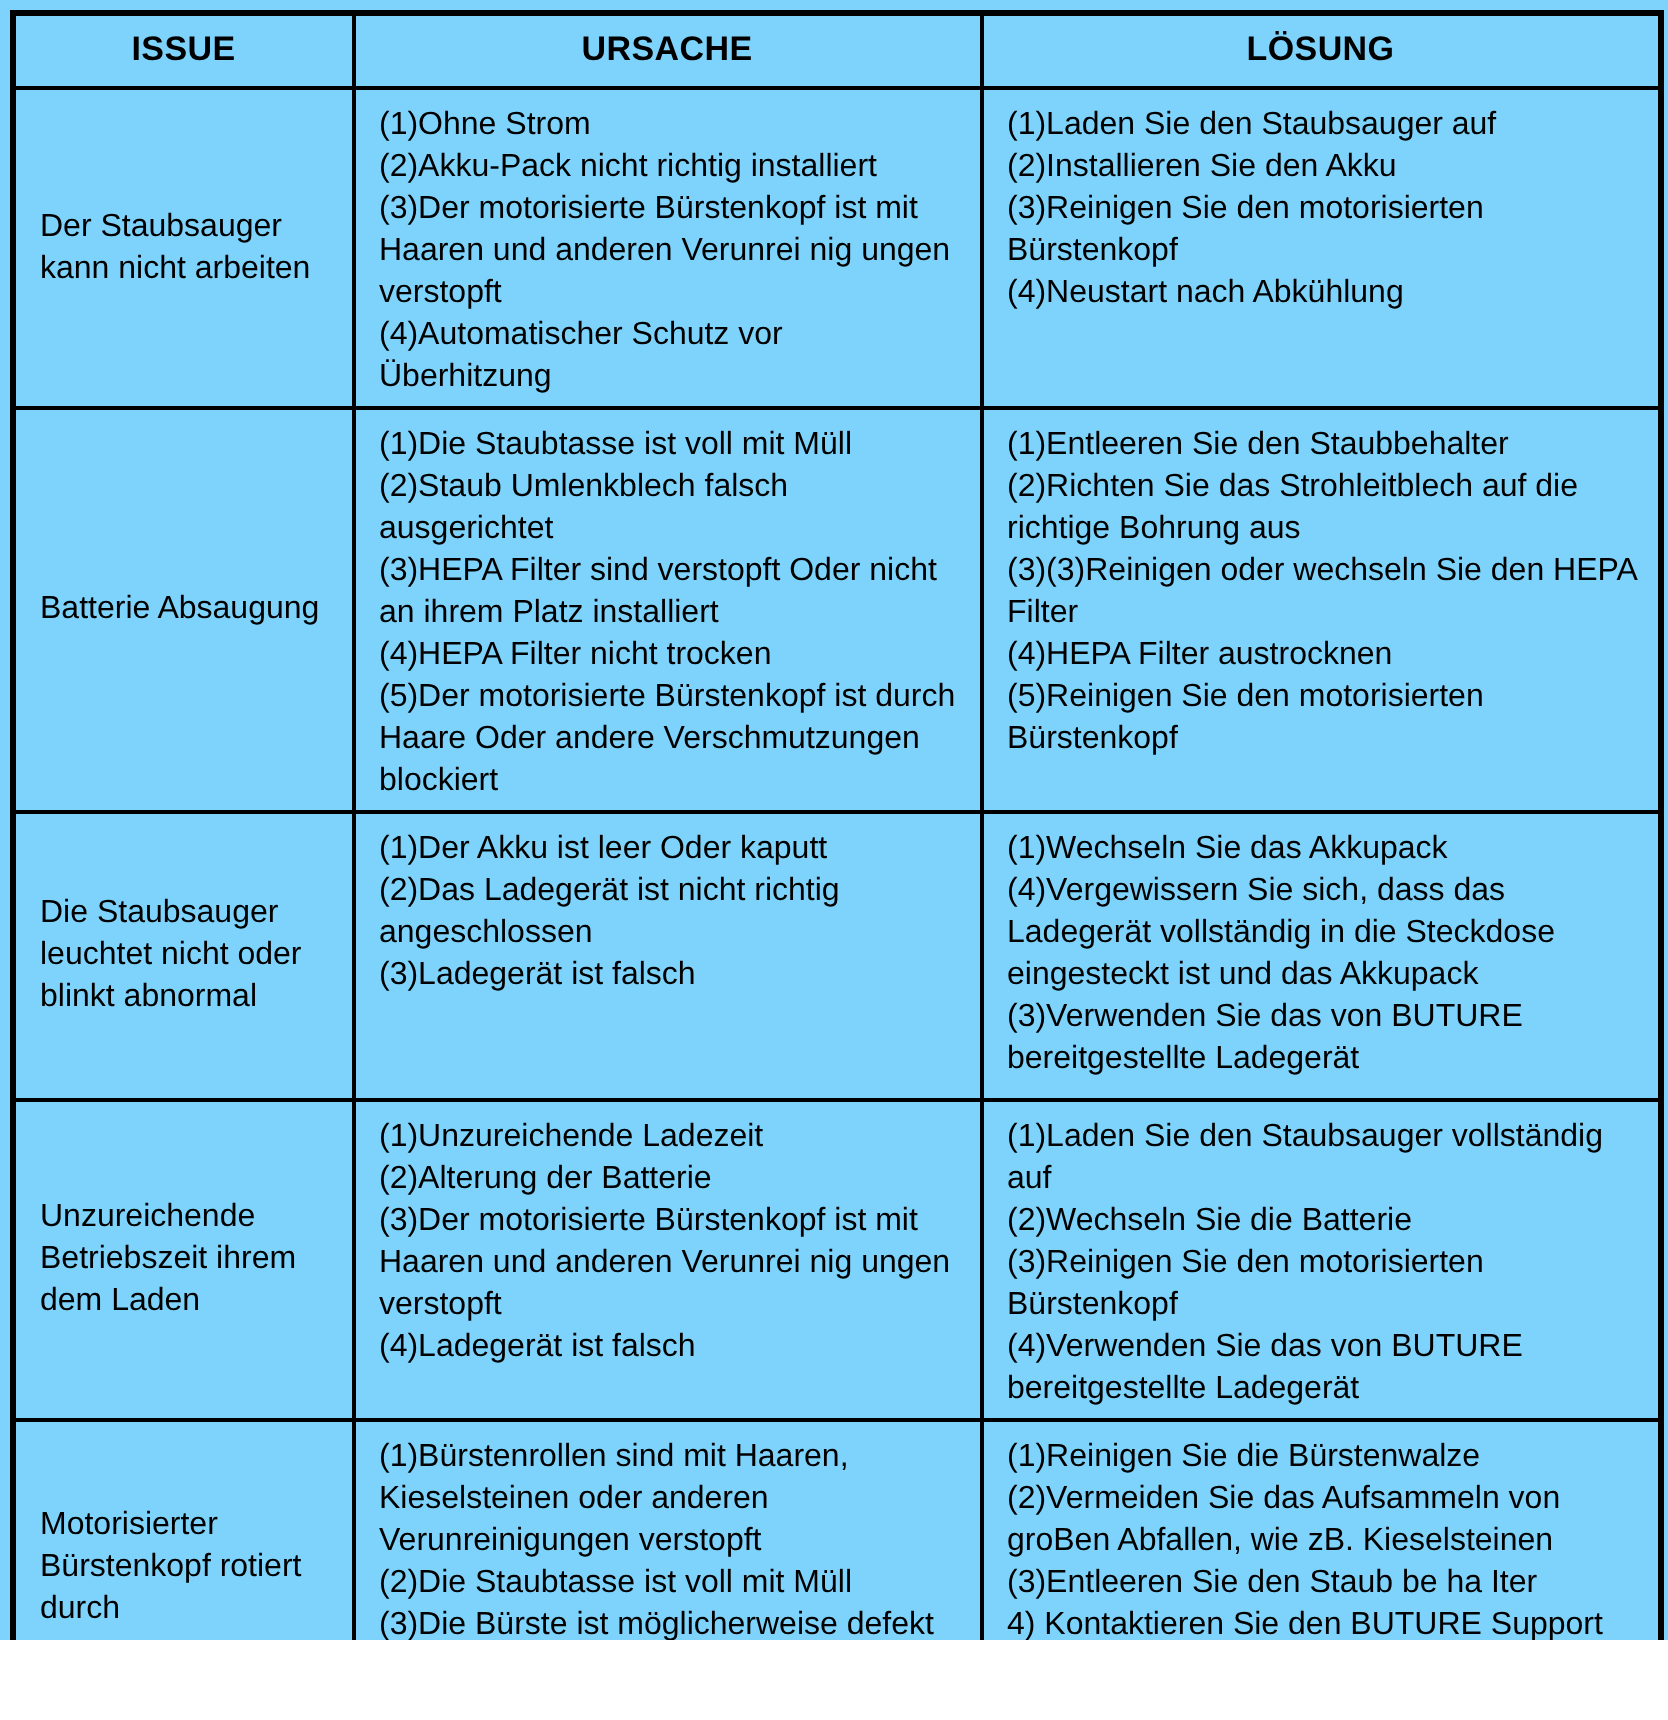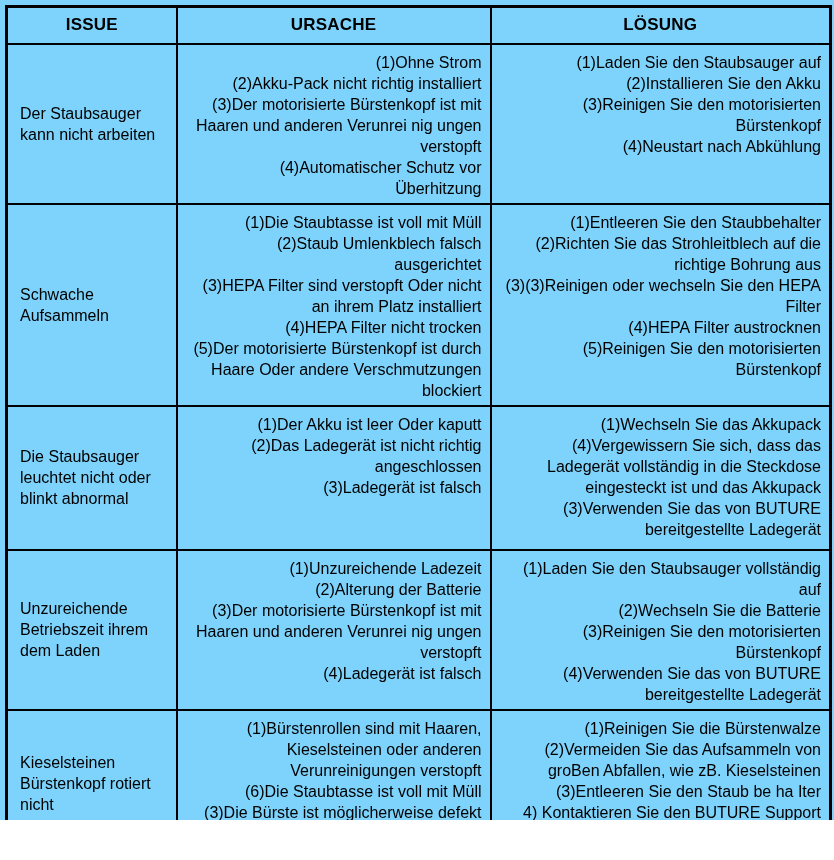--- a/index.html
+++ b/index.html
@@ -45,21 +45,21 @@
     white-space: pre-wrap;
     word-wrap: break-word;
   }
   td.issue {
     vertical-align: middle;
     text-align: left;
     padding: 4px 8px 4px 12px;
   }
   td.detail {
     vertical-align: top;
-    text-align: right;
+    text-align: left;
     padding: 7px 8px 4px 12px;
   }
   tr.rh  { height: 37px;  }
   tr.r0  { height: 158px; }
   tr.r1  { height: 202px; }
   tr.r2  { height: 144px; }
   tr.r3  { height: 158px; }
   tr.r4  { height: 148px; }
 </style>
 </head>
@@ -85,21 +85,21 @@
         <td class="detail">(1)Ohne Strom
 (2)Akku-Pack nicht richtig installiert
 (3)Der motorisierte Bürstenkopf ist mit Haaren und anderen Verunrei nig ungen verstopft
 (4)Automatischer Schutz vor Überhitzung</td>
         <td class="detail">(1)Laden Sie den Staubsauger auf
 (2)Installieren Sie den Akku
 (3)Reinigen Sie den motorisierten Bürstenkopf
 (4)Neustart nach Abkühlung</td>
       </tr>
       <tr class="r1">
-        <td class="issue">Schwache Aufsammeln</td>
+        <td class="issue">Batterie Absaugung</td>
         <td class="detail">(1)Die Staubtasse ist voll mit Müll
 (2)Staub Umlenkblech falsch ausgerichtet
 (3)HEPA Filter sind verstopft Oder nicht an ihrem Platz installiert
 (4)HEPA Filter nicht trocken
 (5)Der motorisierte Bürstenkopf ist durch Haare Oder andere Verschmutzungen blockiert</td>
         <td class="detail">(1)Entleeren Sie den Staubbehalter
 (2)Richten Sie das Strohleitblech auf die richtige Bohrung aus
 (3)(3)Reinigen oder wechseln Sie den HEPA Filter
 (4)HEPA Filter austrocknen
 (5)Reinigen Sie den motorisierten Bürstenkopf</td>
@@ -118,23 +118,23 @@
         <td class="detail">(1)Unzureichende Ladezeit
 (2)Alterung der Batterie
 (3)Der motorisierte Bürstenkopf ist mit Haaren und anderen Verunrei nig ungen verstopft
 (4)Ladegerät ist falsch</td>
         <td class="detail">(1)Laden Sie den Staubsauger vollständig auf
 (2)Wechseln Sie die Batterie
 (3)Reinigen Sie den motorisierten Bürstenkopf
 (4)Verwenden Sie das von BUTURE bereitgestellte Ladegerät</td>
       </tr>
       <tr class="r4">
-        <td class="issue">Kieselsteinen Bürstenkopf rotiert  nicht</td>
+        <td class="issue">Motorisierter Bürstenkopf rotiert  durch</td>
         <td class="detail">(1)Bürstenrollen sind mit Haaren, Kieselsteinen oder anderen Verunreinigungen verstopft
-(6)Die Staubtasse ist voll mit Müll
+(2)Die Staubtasse ist voll mit Müll
 (3)Die Bürste ist möglicherweise defekt</td>
         <td class="detail">(1)Reinigen Sie die Bürstenwalze
 (2)Vermeiden Sie das Aufsammeln von groBen Abfallen, wie zB. Kieselsteinen
 (3)Entleeren Sie den Staub be ha Iter
 4) Kontaktieren Sie den BUTURE Support für den Austausch</td>
       </tr>
     </tbody>
   </table>
 </div>
 

